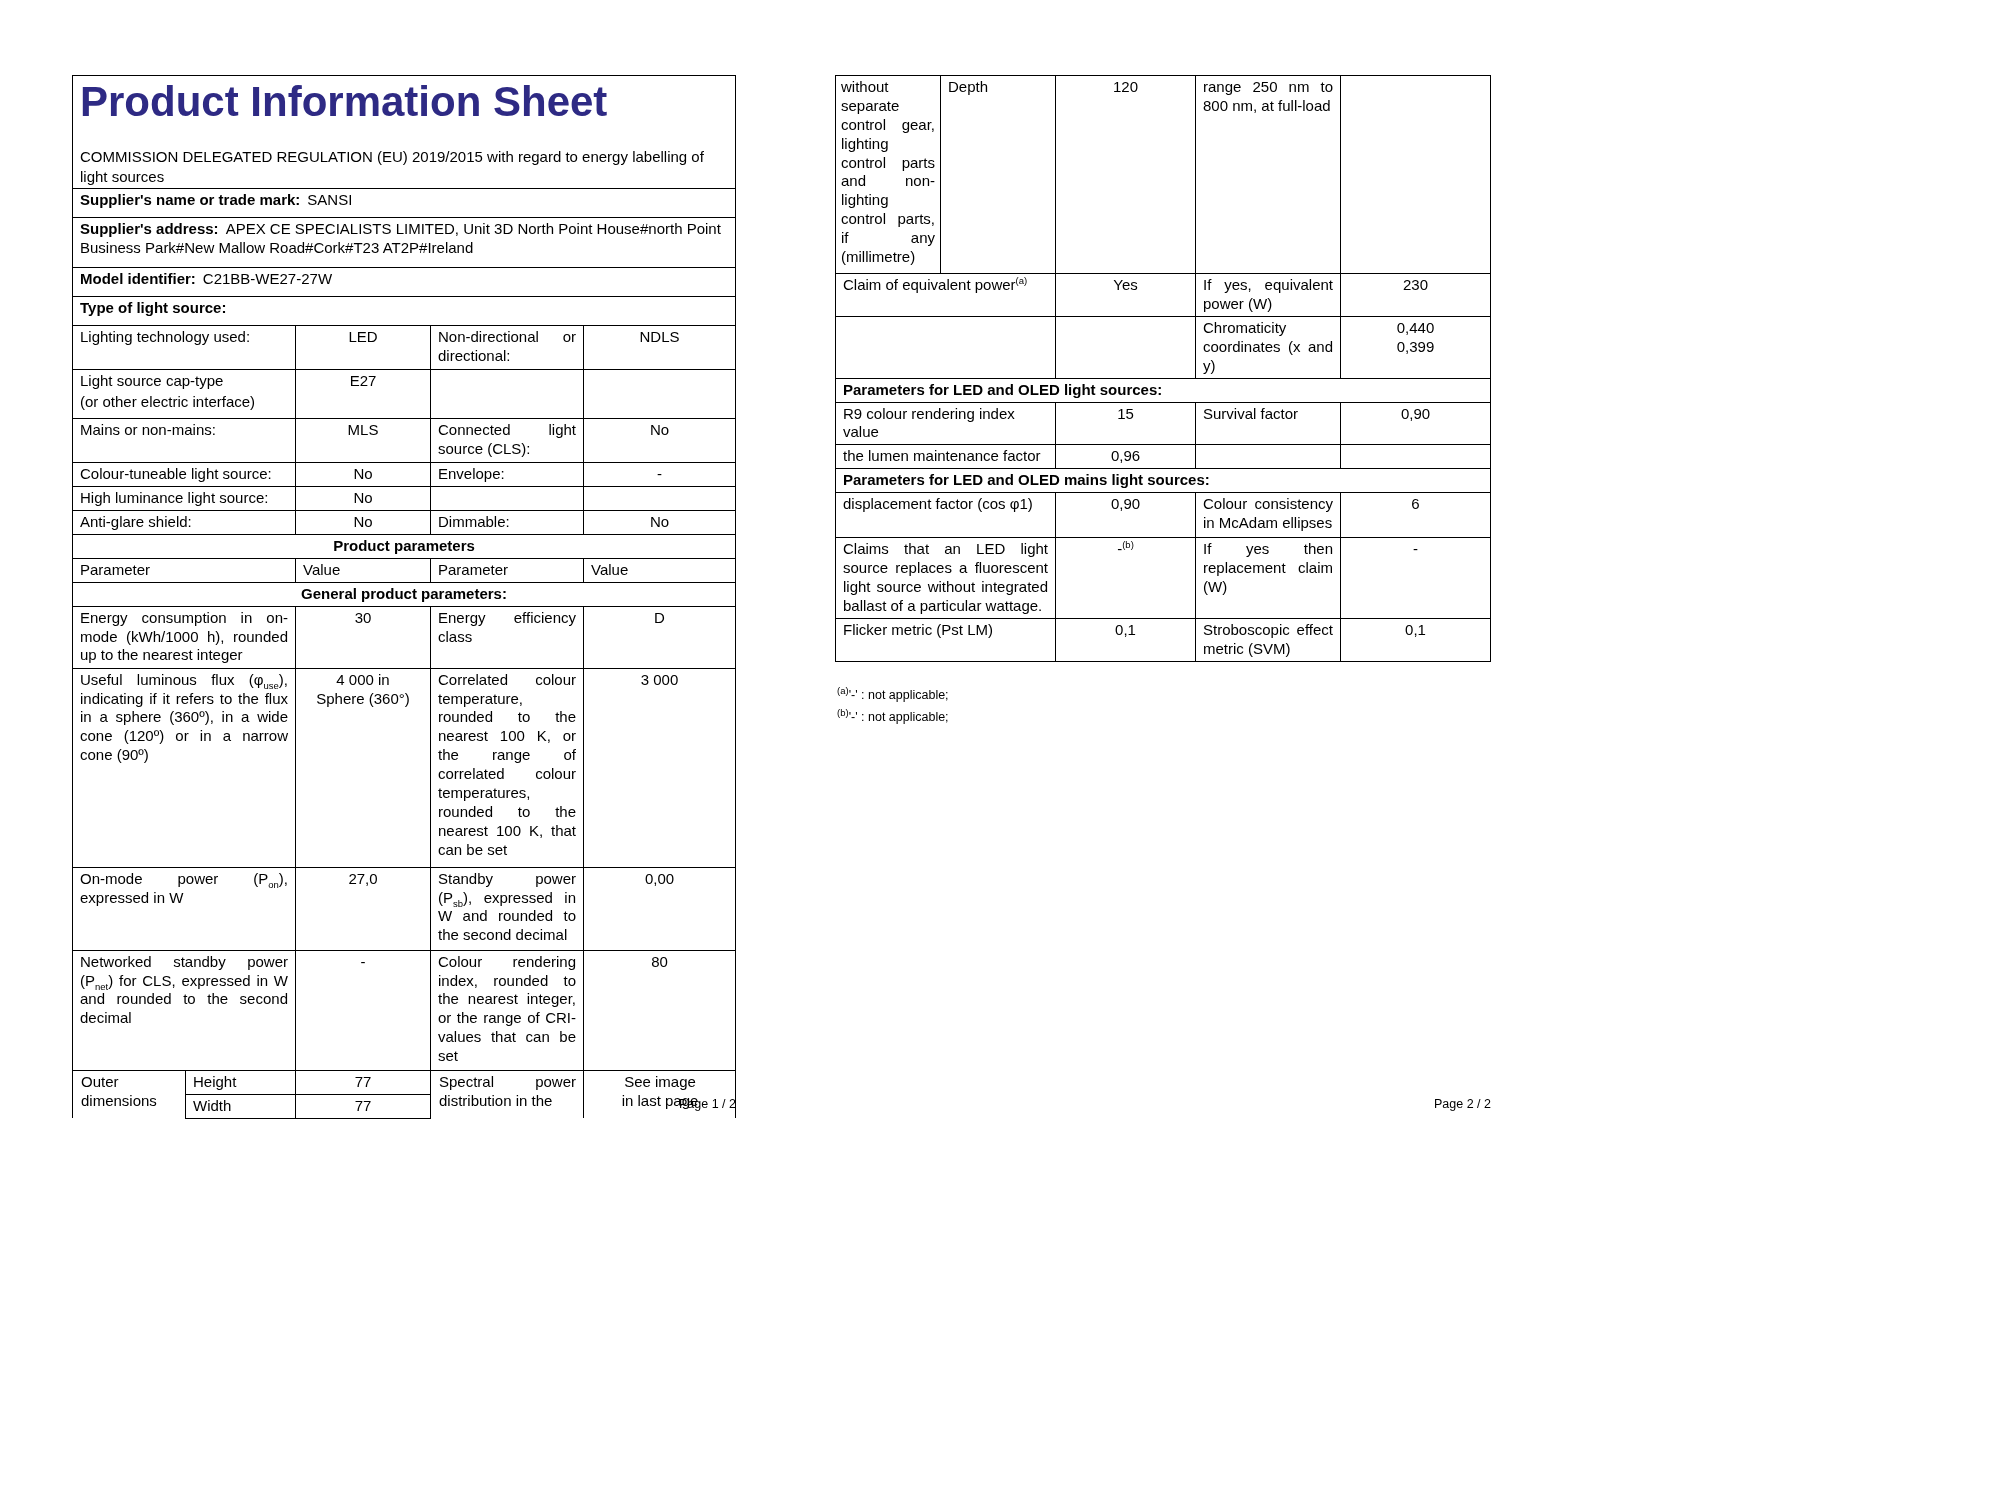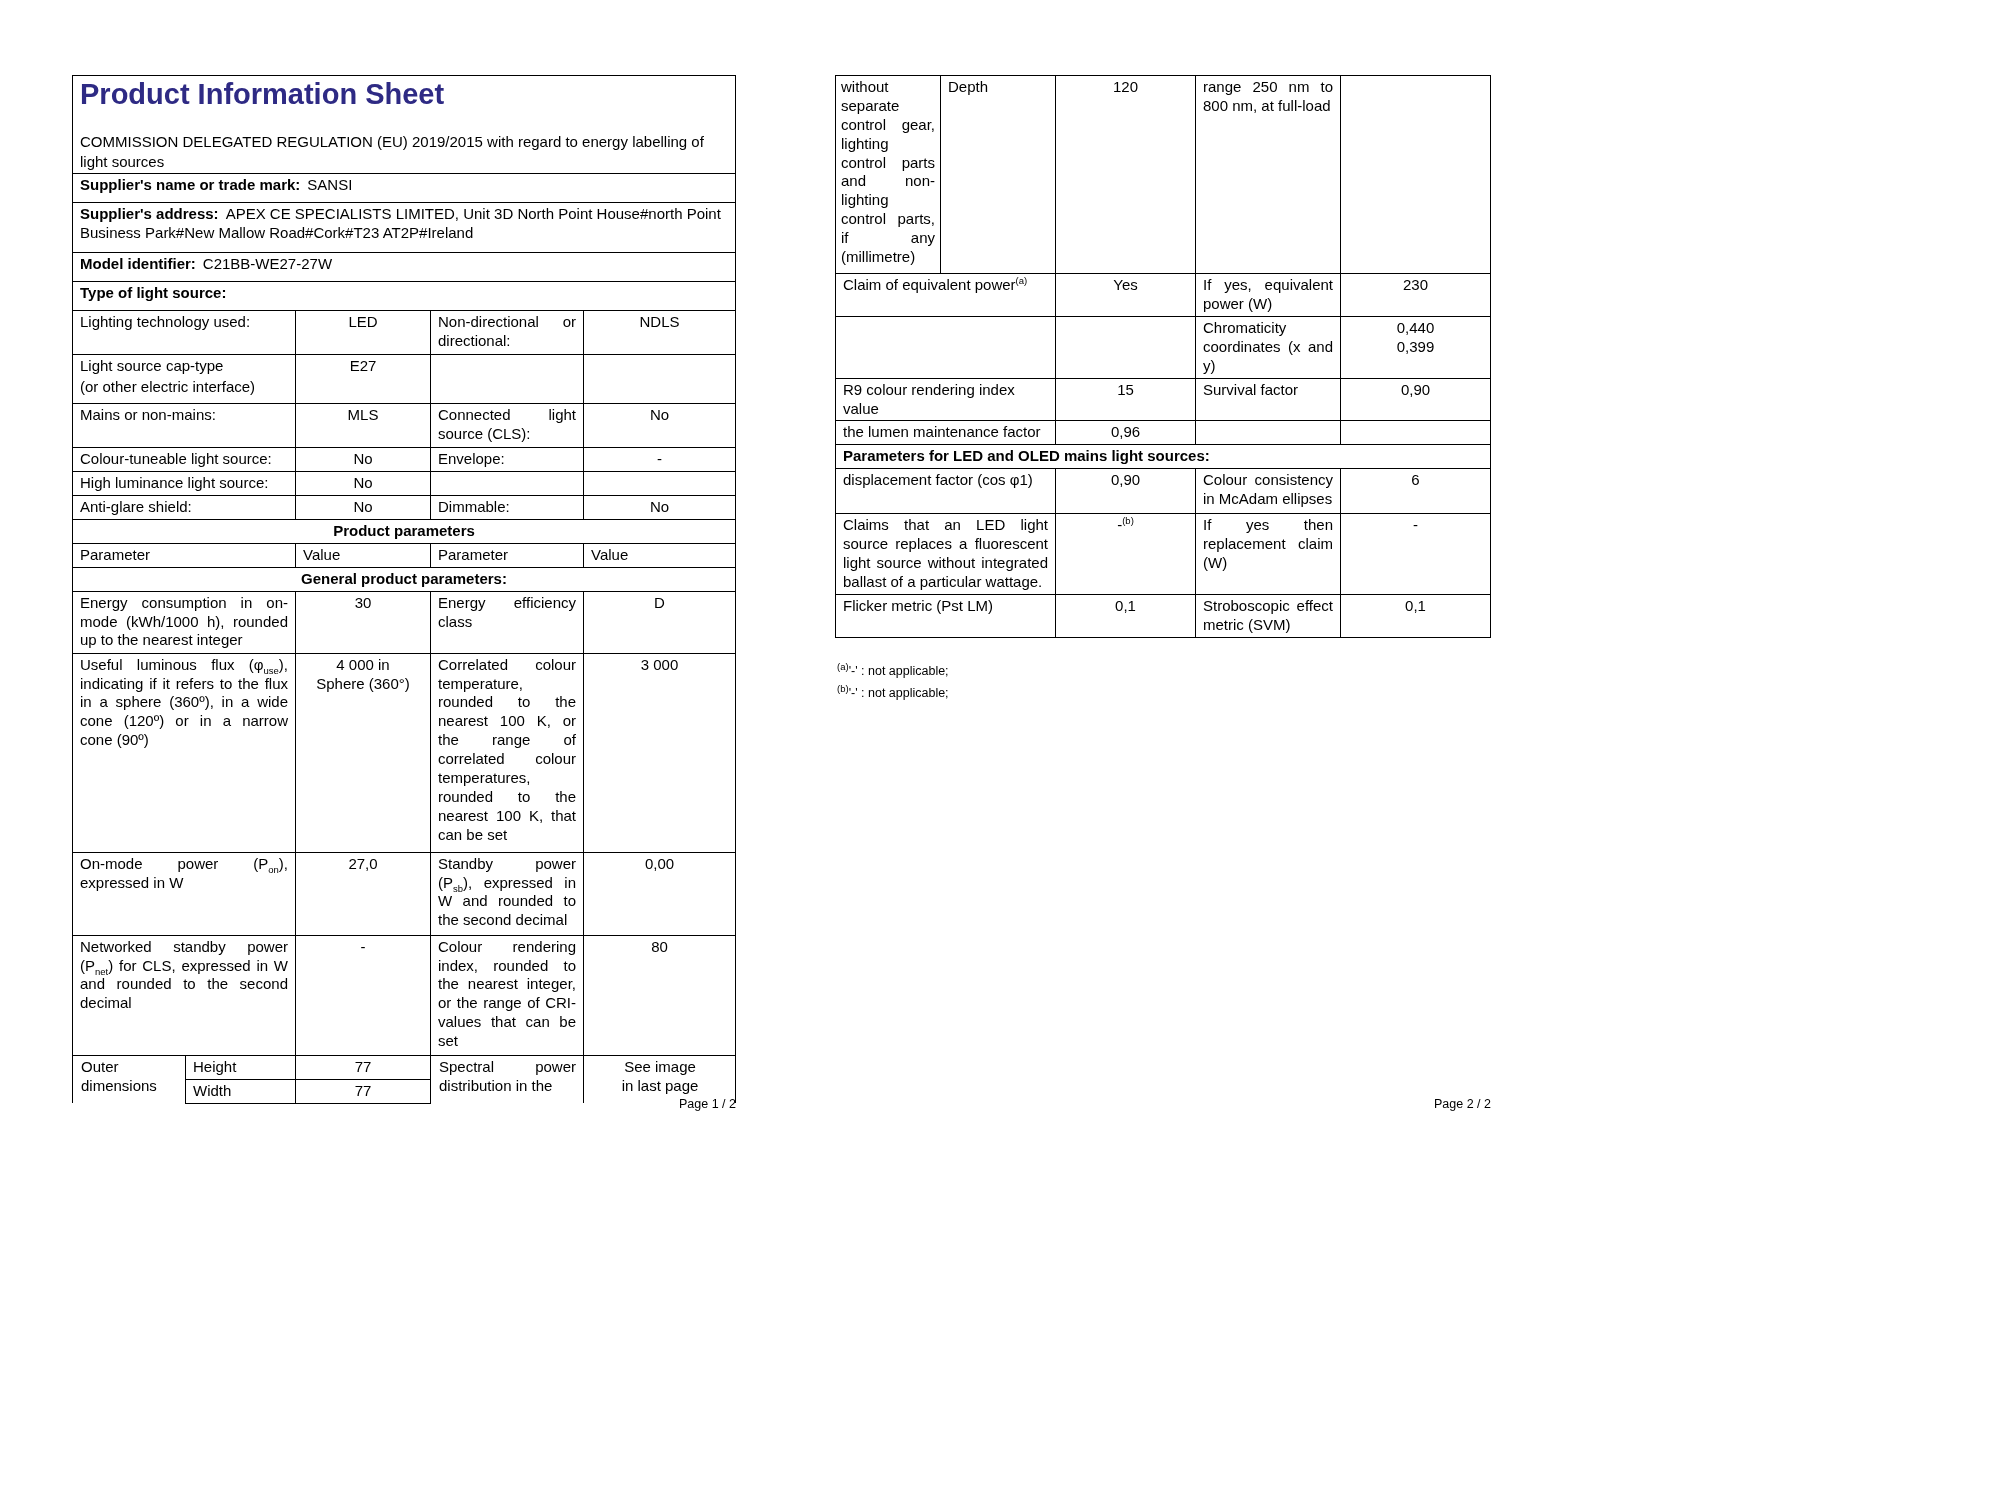--- a/index.html
+++ b/index.html
@@ -18,21 +18,21 @@
     border:1px solid #000;vertical-align:top;
     padding:2px 7px;line-height:1.26;word-wrap:break-word;
   }
   td.p{text-align:justify;}
   td.v{text-align:center;}
   td.c{text-align:center;}
   .b{font-weight:bold;}
   td.tight{padding:2px 5px;margin-top:40px;}
   td.no-b{border-bottom:none;padding-left:8px;}
   .title-cell{padding:8px 10px 4px 10px;}
-  .doc-title{font-size:29px;font-weight:bold;color:#2e2a84;line-height:1.15;}
+  .doc-title{font-size:42px;font-weight:bold;color:#2e2a84;line-height:1.15;}
   .doc-subtitle{margin-top:21px;line-height:1.3;}
   .gap{margin-left:7px;}
   sup{font-size:9.5px;vertical-align:super;line-height:0;}
   sub{font-size:9.5px;vertical-align:sub;line-height:0;}
   .line2{margin-top:2px;}
   .footnotes{margin-top:22px;font-size:12.5px;line-height:1.8;padding-left:2px;}
   .page-footer{position:absolute;top:1022px;left:0;width:100%;text-align:right;font-size:12.5px;}
 </style>
 </head>
 <body>
@@ -227,20 +227,23 @@
     <tr style="height:44px">
       <td colspan="2"></td>
       <td></td>
       <td class="p">Chromaticity coordinates (x and y)</td>
       <td class="v">
         <div>0,440</div>
         <div>0,399</div>
       </td>
     </tr>
 
+    <tr style="height:22px">
+      <td colspan="5" class="b">Parameters for LED and OLED light sources:</td>
+    </tr>
 
     <tr style="height:23px">
       <td colspan="2">R9 colour rendering index value</td>
       <td class="v">15</td>
       <td>Survival factor</td>
       <td class="v">0,90</td>
     </tr>
 
     <tr style="height:22px">
       <td colspan="2">the lumen maintenance factor</td>

